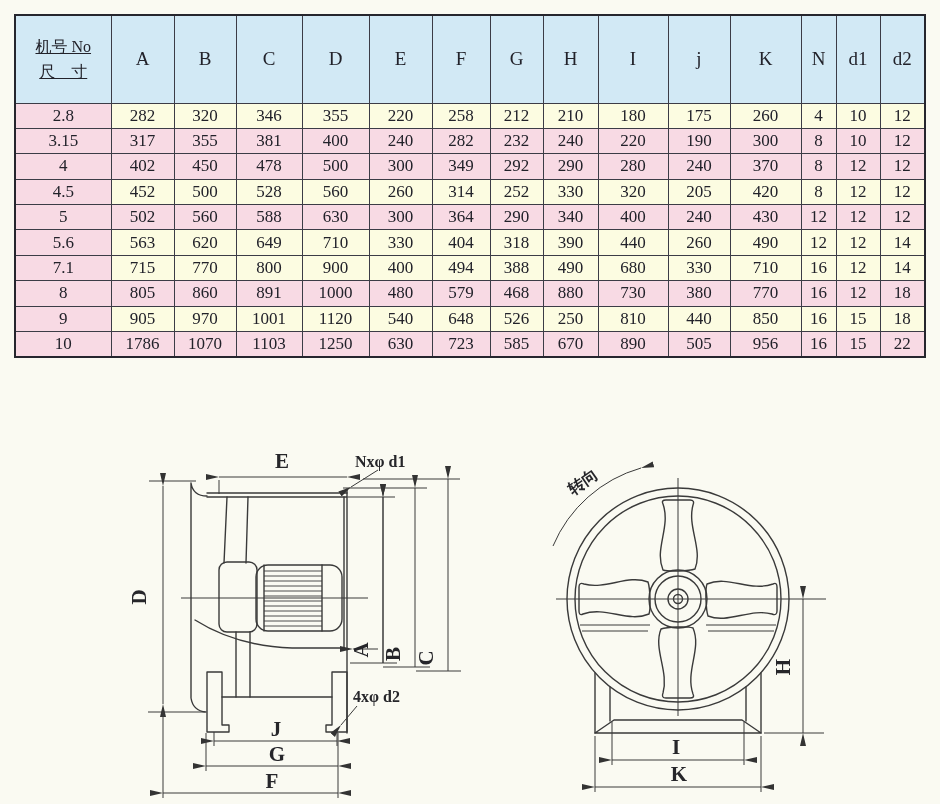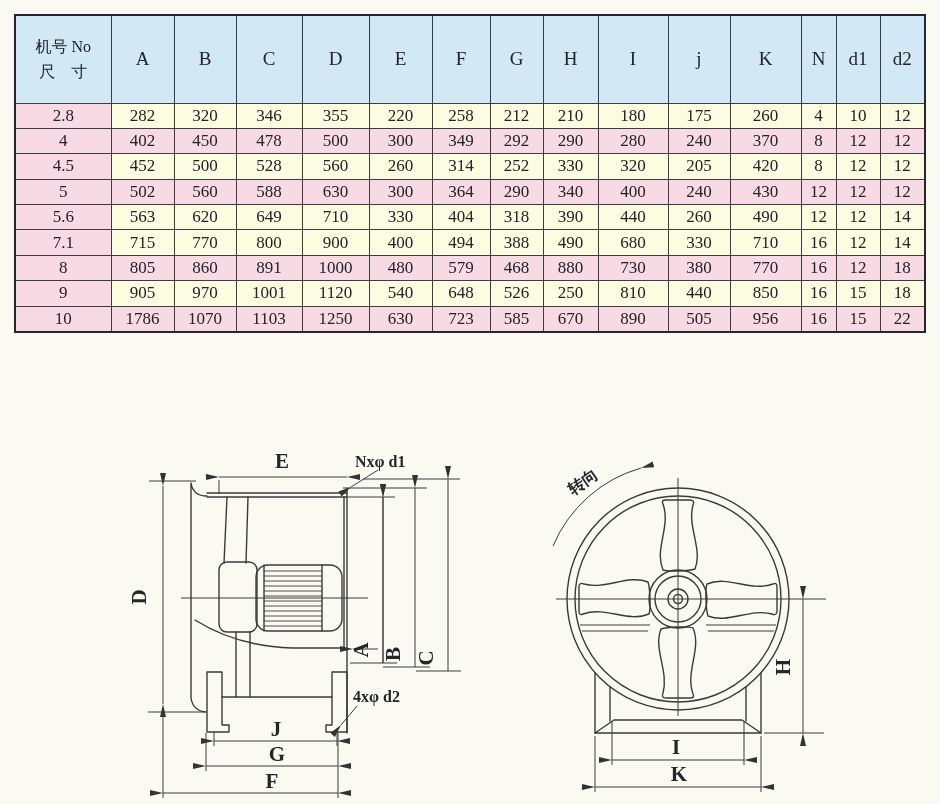--- a/index.html
+++ b/index.html
@@ -6,21 +6,21 @@
     font-family:"Liberation Serif",serif;}
   body{background:var(--page-bg,#fafaf2);position:relative;}
   #dim-table{position:absolute;left:14px;top:14px;width:912px;
     border-collapse:collapse;table-layout:fixed;
     border:2px solid var(--outer,#26262e);}
   #dim-table th,#dim-table td{border:1px solid var(--border,#3c3c46);
     text-align:center;vertical-align:middle;padding:0;
     color:var(--ink,#22222a);}
   #dim-table thead tr{height:88px;}
   #dim-table tbody tr{height:25.4px;}
-  th.corner{background:var(--header-bg,#d2e9f5);font-weight:normal;font-size:16px;line-height:1.6;}
+  th.corner{background:var(--header-bg,#d2e9f5);font-weight:normal;font-size:16px;line-height:1.6;text-decoration:underline;}
   th.colhead{background:var(--header-bg,#d2e9f5);font-weight:normal;font-size:19px;}
   td.lab{background:var(--pink,#f8dae4);font-size:17px;}
   tr.cream td.val{background:var(--cream,#fcfce1);}
   tr.pink  td.val{background:var(--pink,#f8dae4);}
   td.val{font-size:17px;}
   #drawings{position:absolute;left:0;top:436px;width:940px;height:368px;}
   .obj{fill:none;stroke:#3a3a3a;stroke-width:1.4;stroke-linecap:round;stroke-linejoin:round;}
   .thin{fill:none;stroke:#3a3a3a;stroke-width:1;}
   .fins{fill:none;stroke:#3a3a3a;stroke-width:0.9;}
   text.lbl{font-family:"Liberation Serif",serif;font-weight:bold;font-size:21px;
@@ -83,20 +83,37 @@
         <td class="val">212</td>
         <td class="val">210</td>
         <td class="val">180</td>
         <td class="val">175</td>
         <td class="val">260</td>
         <td class="val">4</td>
         <td class="val">10</td>
         <td class="val">12</td>
       </tr>
       <tr class="pink">
+        <td class="lab">3.15</td>
+        <td class="val">317</td>
+        <td class="val">355</td>
+        <td class="val">381</td>
+        <td class="val">400</td>
+        <td class="val">240</td>
+        <td class="val">282</td>
+        <td class="val">232</td>
+        <td class="val">240</td>
+        <td class="val">220</td>
+        <td class="val">190</td>
+        <td class="val">300</td>
+        <td class="val">8</td>
+        <td class="val">10</td>
+        <td class="val">12</td>
+      </tr>
+      <tr class="pink">
         <td class="lab">4</td>
         <td class="val">402</td>
         <td class="val">450</td>
         <td class="val">478</td>
         <td class="val">500</td>
         <td class="val">300</td>
         <td class="val">349</td>
         <td class="val">292</td>
         <td class="val">290</td>
         <td class="val">280</td>

